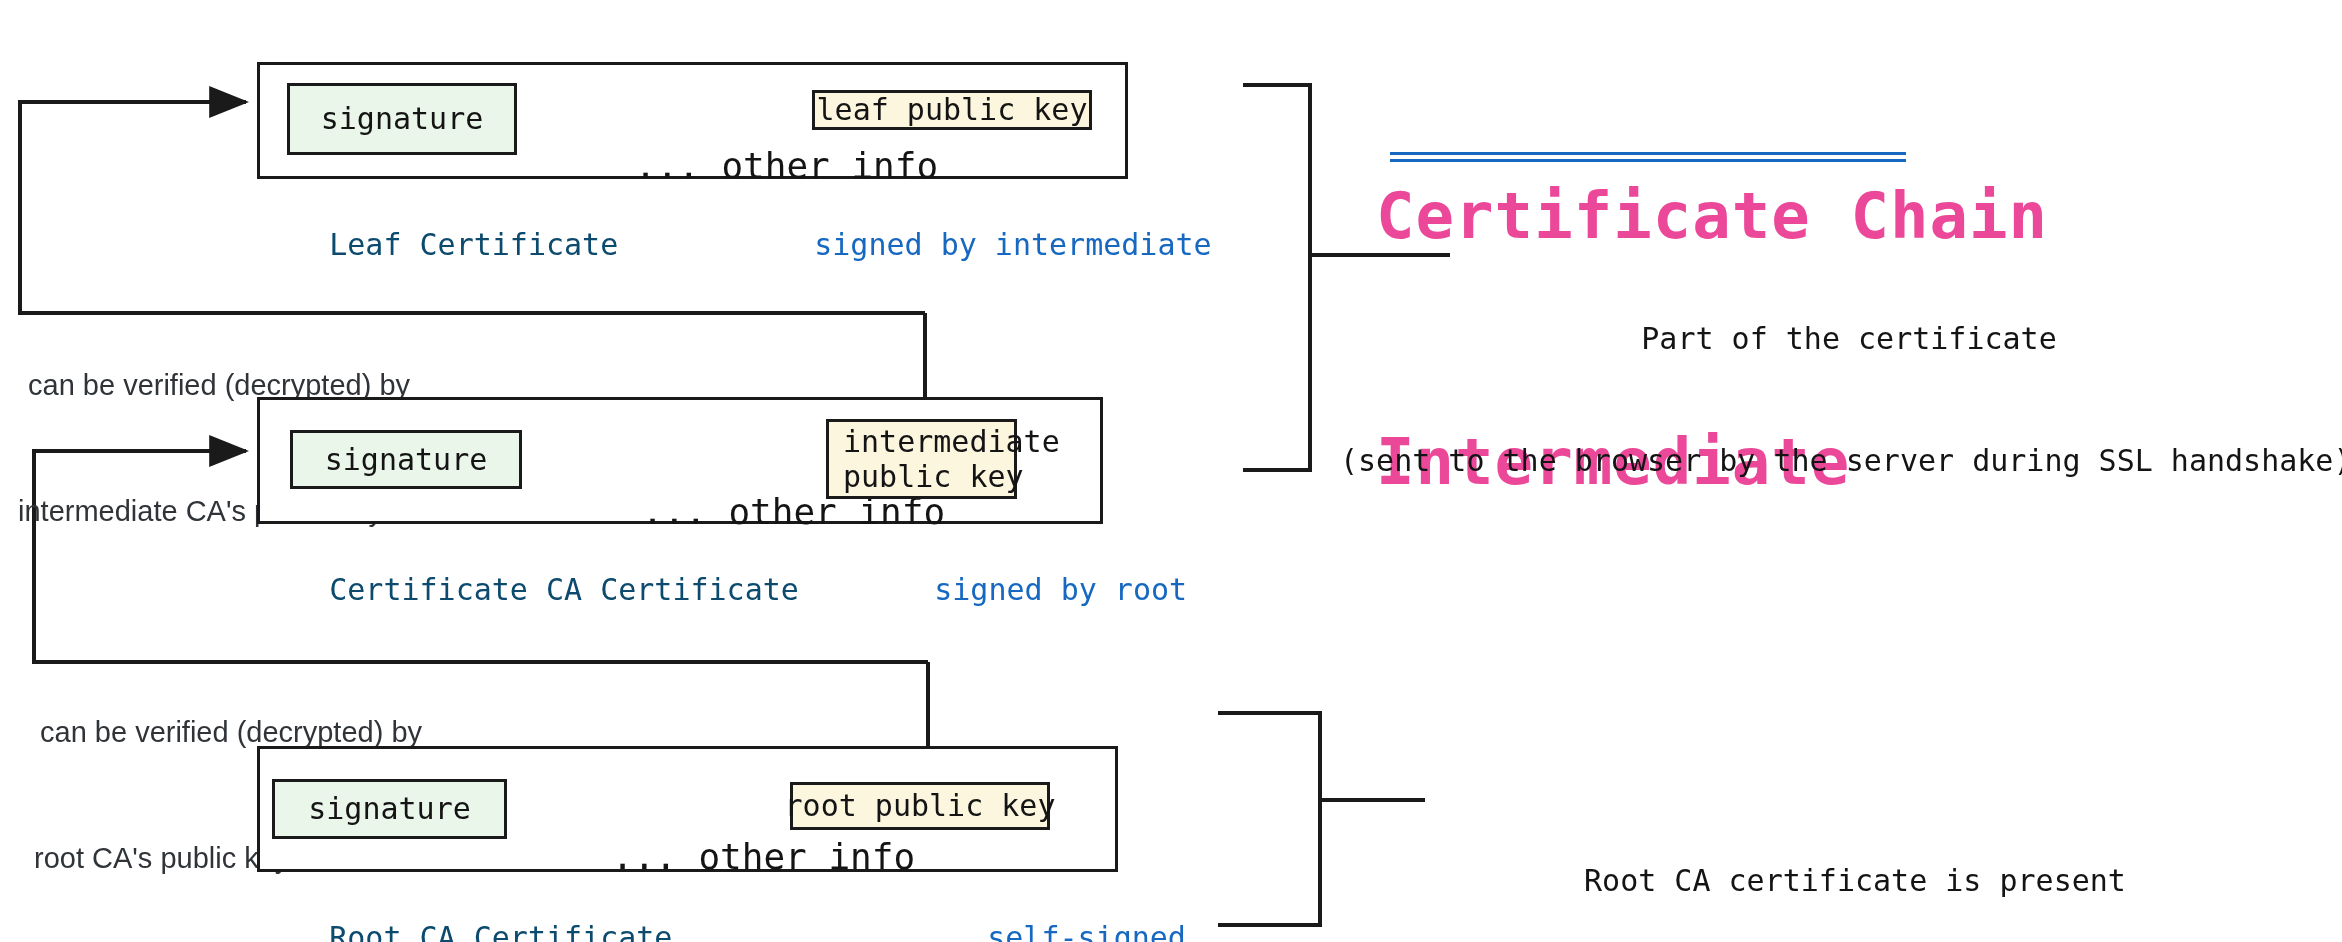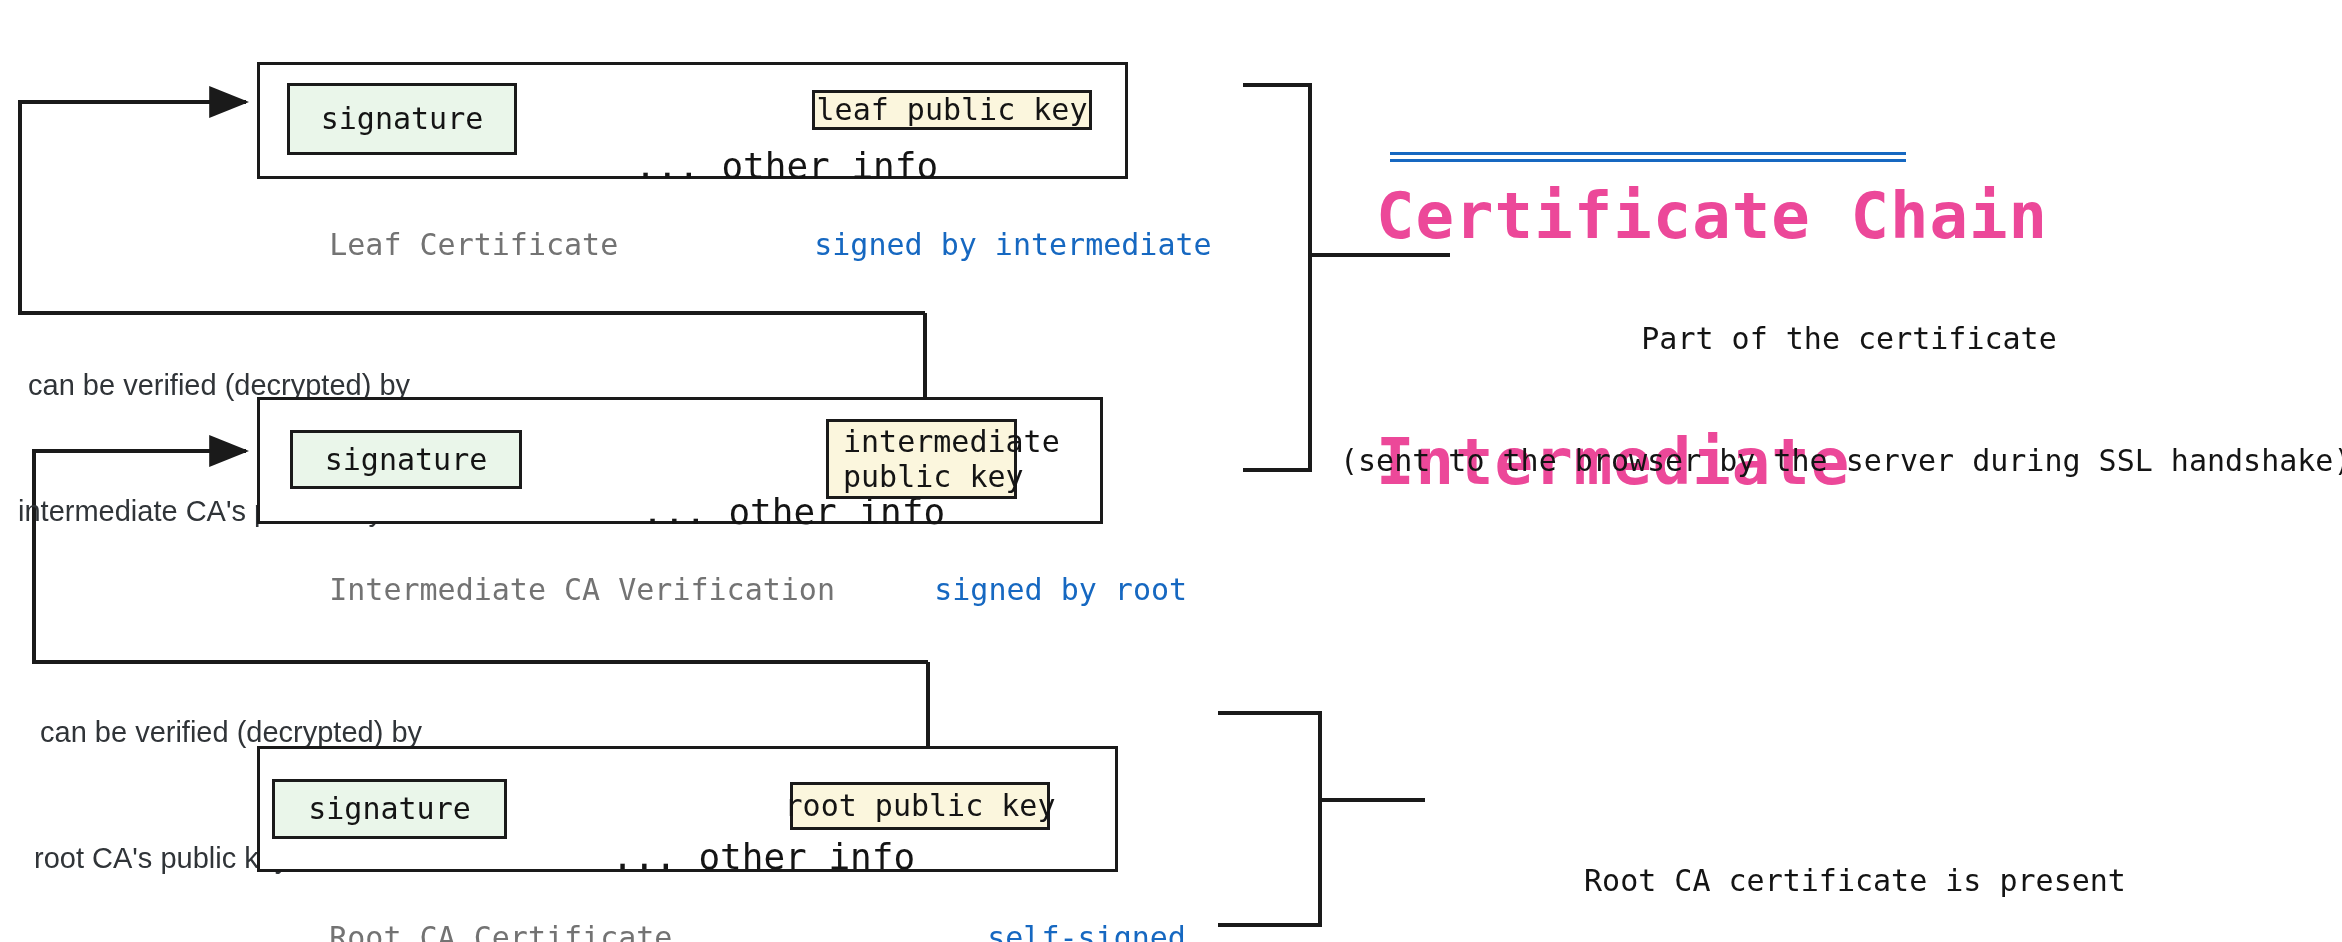--- a/index.html
+++ b/index.html
@@ -59,21 +59,21 @@
     font-size: 36px;
     color: #141414;
     white-space: pre;
   }
 
   
   .caption {
     position: absolute;
     font-family: "DejaVu Sans Mono", monospace;
     font-size: 30px;
-    color: #737373;
+    color: #0c4a6e;
     white-space: pre;
   }
   .caption.link {
     color: #1668c1;
     text-underline-offset: 5px;
     text-decoration-thickness: 2px;
     cursor: pointer;
   }
 
   
@@ -178,21 +178,21 @@
     <span>signature</span>
   </div>
   <div class="other-info" style="left:555px; top:450px;">
     <span>... other info</span>
   </div>
   <div class="field key" style="left:826px; top:419px; width:191px; height:80px; justify-content:center;">
     <span>intermediate</span>
     <span>public key</span>
   </div>
   <div class="caption" style="left:257px; top:537px;">
-    <span>Intermediate CA Verification</span>
+    <span>Certificate CA Certificate</span>
   </div>
   <div class="caption link" style="left:862px; top:537px;">
     <span>signed by root</span>
   </div>
 
   <div class="verify-label" style="left:40px; top:627px;">
     <span style="display:block;">can be verified (decrypted) by</span>
     <span style="display:block; margin-left:-6px;">root CA's public key</span>
   </div>
 

